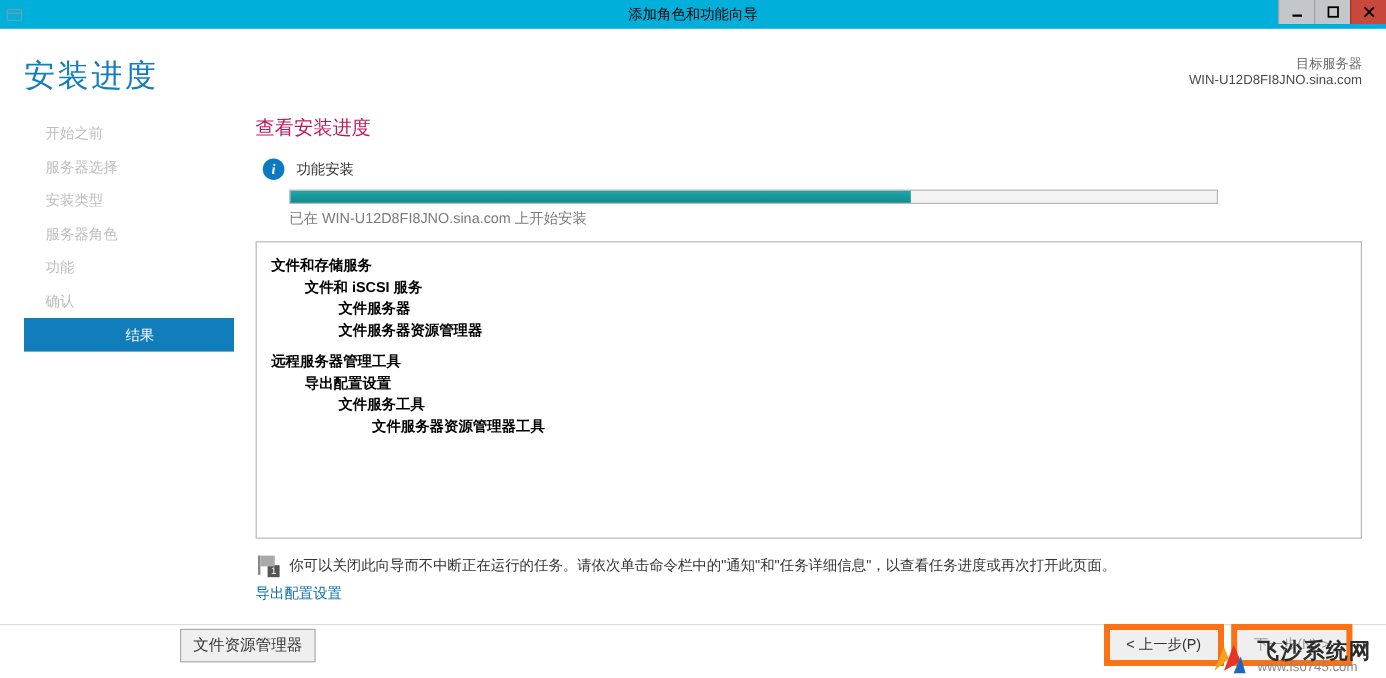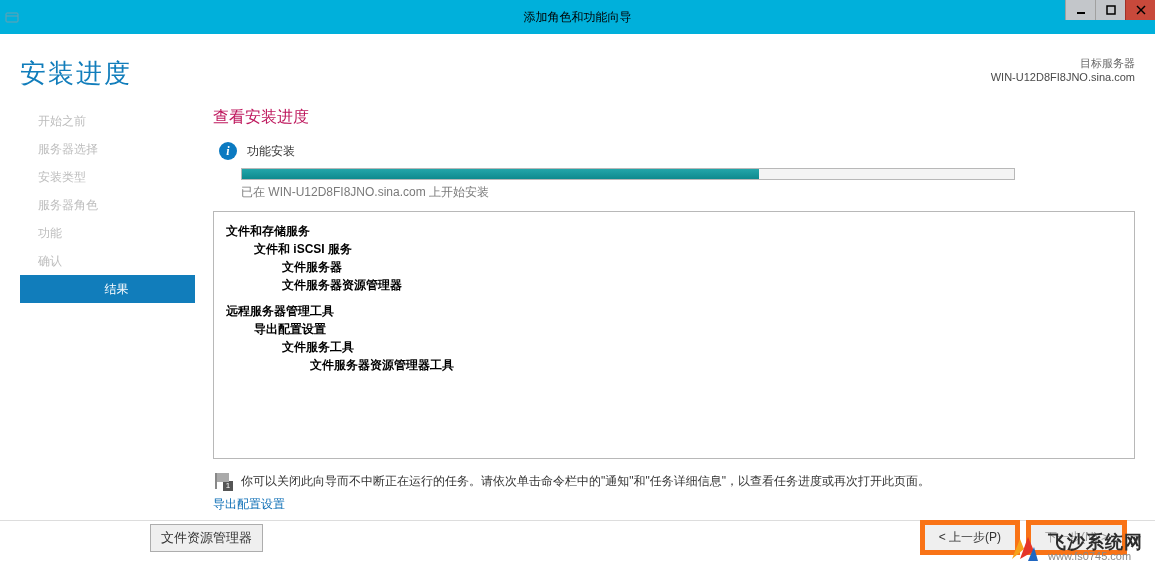--- a/index.html
+++ b/index.html
@@ -6,21 +6,21 @@
     body {
       font-family: "Microsoft YaHei", "Segoe UI", sans-serif;
       font-size: 12px;
       background: #fff;
       width: 1155px;
       height: 565px;
       position: relative;
       overflow: hidden;
     }
     .titlebar {
-      height: 34px;
+      height: 24px;
       background: #00b0db;
       display: flex;
       align-items: center;
       position: relative;
       text-align: center;
     }
     .titlebar-icon {
       width: 16px; height: 16px;
       margin-left: 4px;
       display: inline-flex; align-items: center; justify-content: center;

